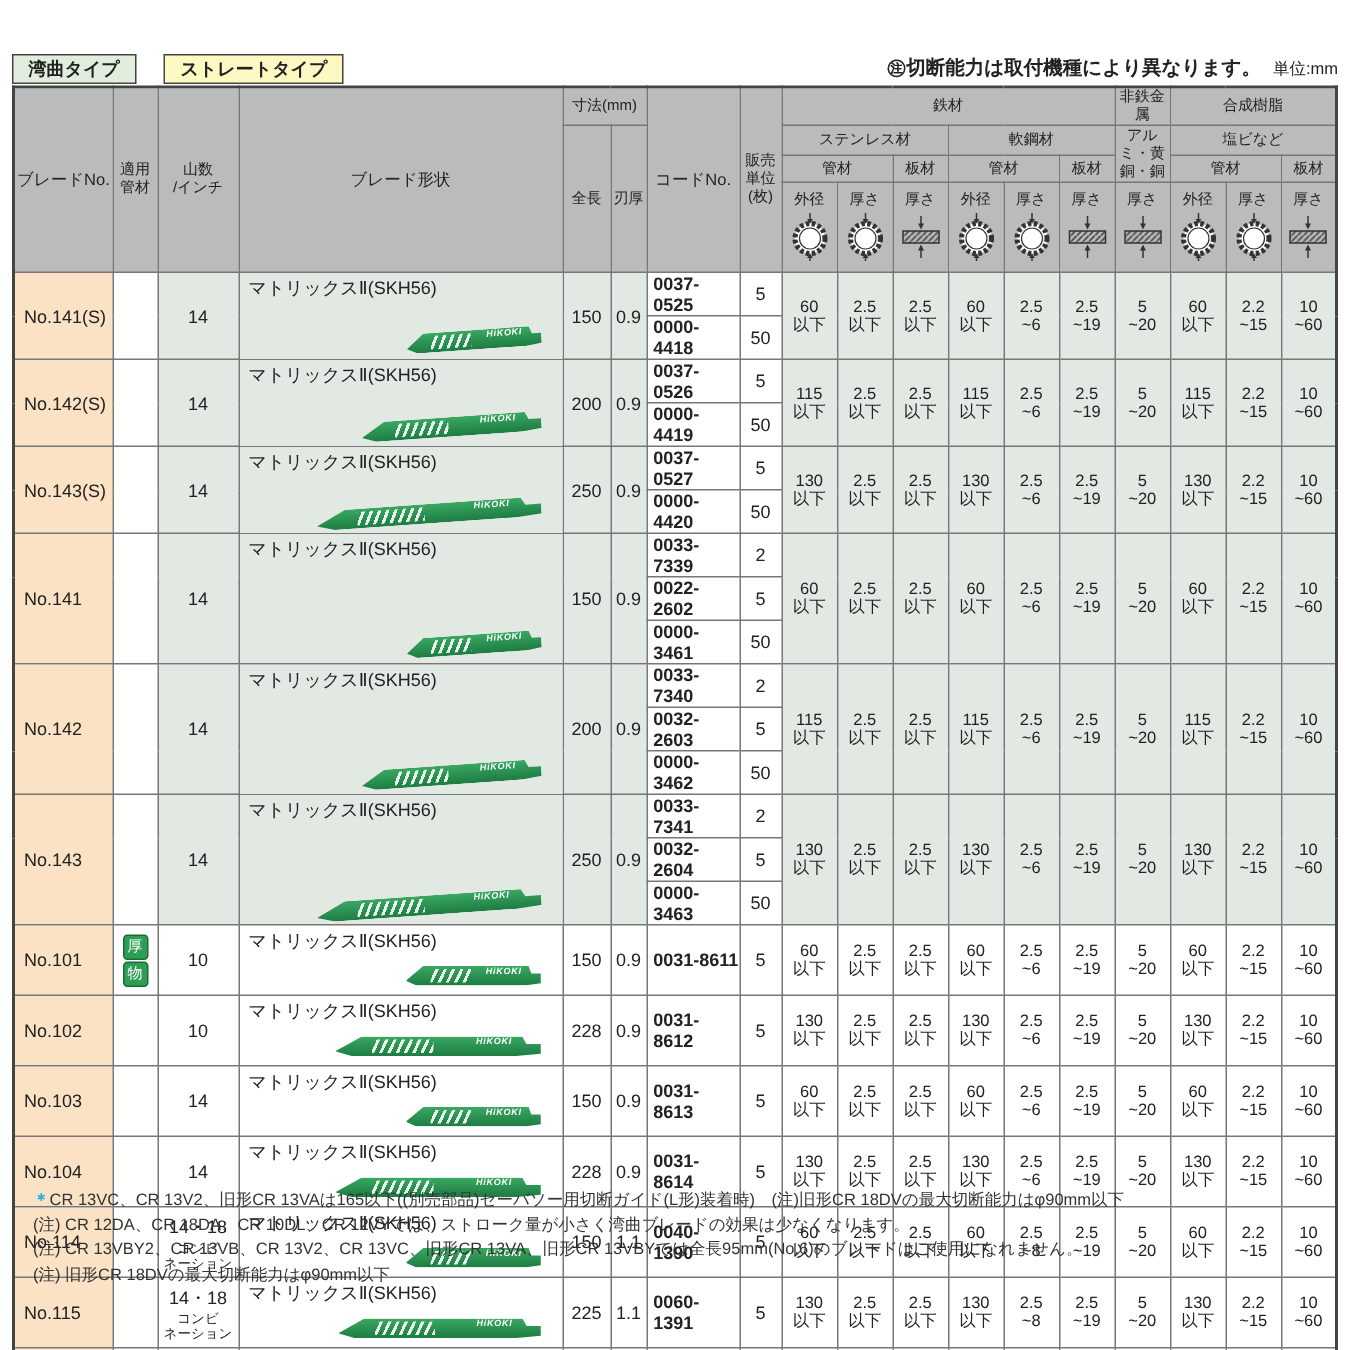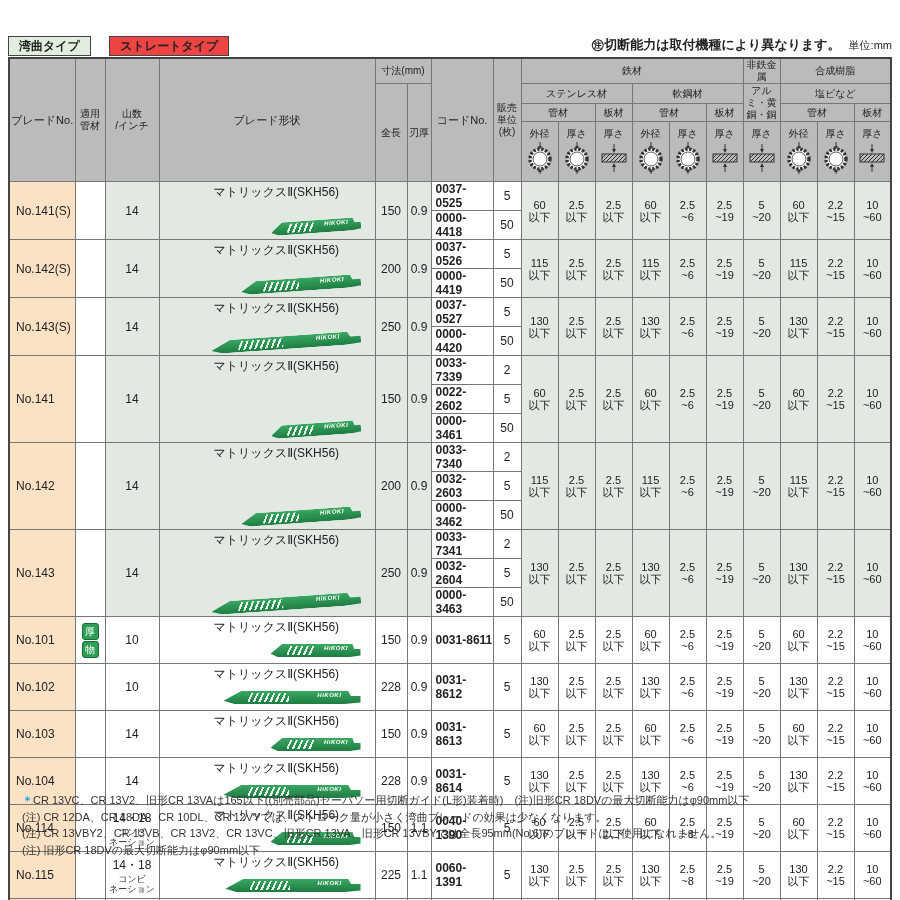--- a/index.html
+++ b/index.html
@@ -2,36 +2,36 @@
 <html><head>
 <meta charset="utf-8">
 <style>
   html,body{margin:0;padding:0;background:#fff;}
   body{width:900px;height:900px;position:relative;
        font-family:"Liberation Sans","DejaVu Sans",sans-serif;color:#222;}
   .topbar{position:absolute;top:36px;left:8px;right:8px;height:20px;}
   .tab{display:inline-block;border:1px solid #444;font-size:12px;font-weight:bold;
        padding:2px 10px;margin-right:14px;line-height:14px;}
   .tab.curved{background:#e2eedd;}
-  .tab.straight{background:#ef4444;}
+  .tab.straight{background:#fef9c3;}
   .topnote{position:absolute;right:0;top:0;font-size:13px;font-weight:bold;}
   .topnote .unit{font-weight:normal;font-size:11px;margin-left:8px;text-align:center;}
 
   table.spec{position:absolute;top:57px;left:8px;border-collapse:collapse;table-layout:fixed;
              width:884px;border:2px solid #444;border-bottom:3px solid #333;}
   .spec th,.spec td{border:1px solid #777;padding:0;font-weight:normal;overflow:hidden;}
   .spec th{background:#b9bcba;font-size:10px;line-height:12px;text-align:center;}
   .spec th.big{font-size:11px;text-align:center;}
   .hdr-icon{display:block;margin:1px auto 0 auto;}
   td.c-no{background:#fbe2c5;font-size:12px;text-align:left;padding-left:6px;}
   td.c-pipe{background:#fff;text-align:center;vertical-align:middle;}
   td.c-teeth{font-size:12px;text-align:center;}
   td.c-teeth .sub{display:block;font-size:9px;line-height:10px;color:#222;}
   td.c-shape{vertical-align:top;position:relative;}
-  .blade-name{font-size:12px;padding:2px 0 0 6px;display:block;margin-left:48px;}
+  .blade-name{font-size:12px;padding:2px 0 0 6px;display:block;}
   .blade{position:absolute;right:14px;bottom:6px;height:13px;
          background:linear-gradient(#3aa862,#1d7c42);
          clip-path:polygon(0 75%,13% 0,91% 0,93% 38%,100% 38%,100% 88%,88% 100%,8% 100%);}
   .blade.curved{transform:rotate(-4deg);}
   .blade .stripes{position:absolute;left:18%;top:2px;bottom:2px;width:30%;
          background:repeating-linear-gradient(115deg,rgba(255,255,255,0) 0 3px,rgba(255,255,255,.9) 3px 5px);}
   .blade .logo{position:absolute;right:14%;top:1px;color:#fff;font-size:6px;font-weight:bold;
          font-style:italic;letter-spacing:.5px;}
   td.c-len,td.c-thk{font-size:12px;text-align:center;}
   td.c-code{font-size:12px;font-weight:bold;text-align:left;padding-left:4px;background:#fff;}

